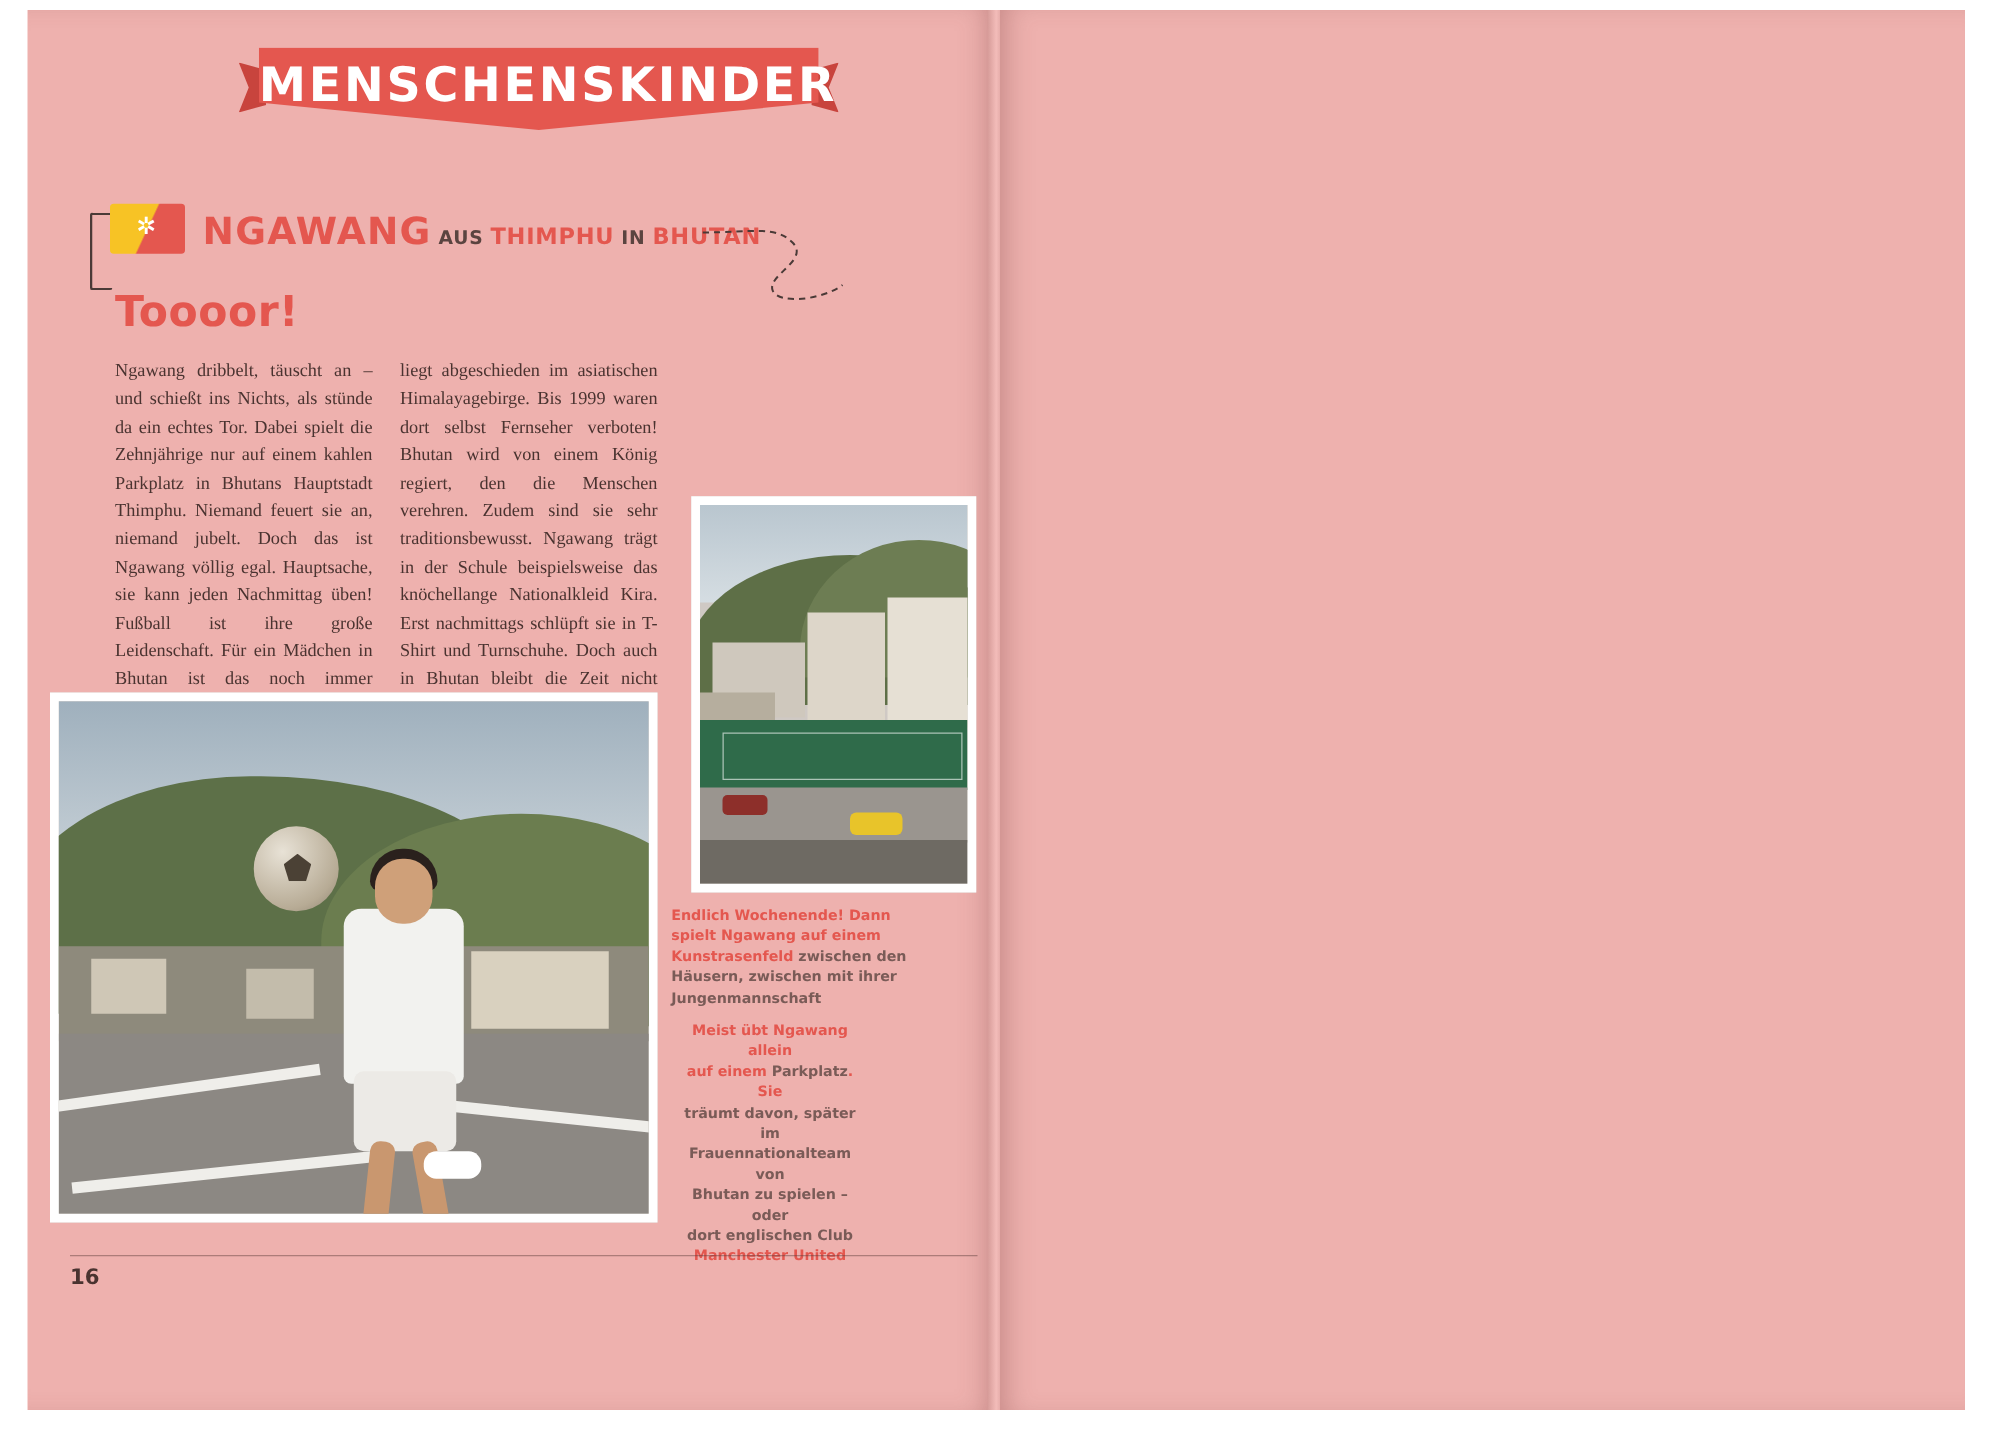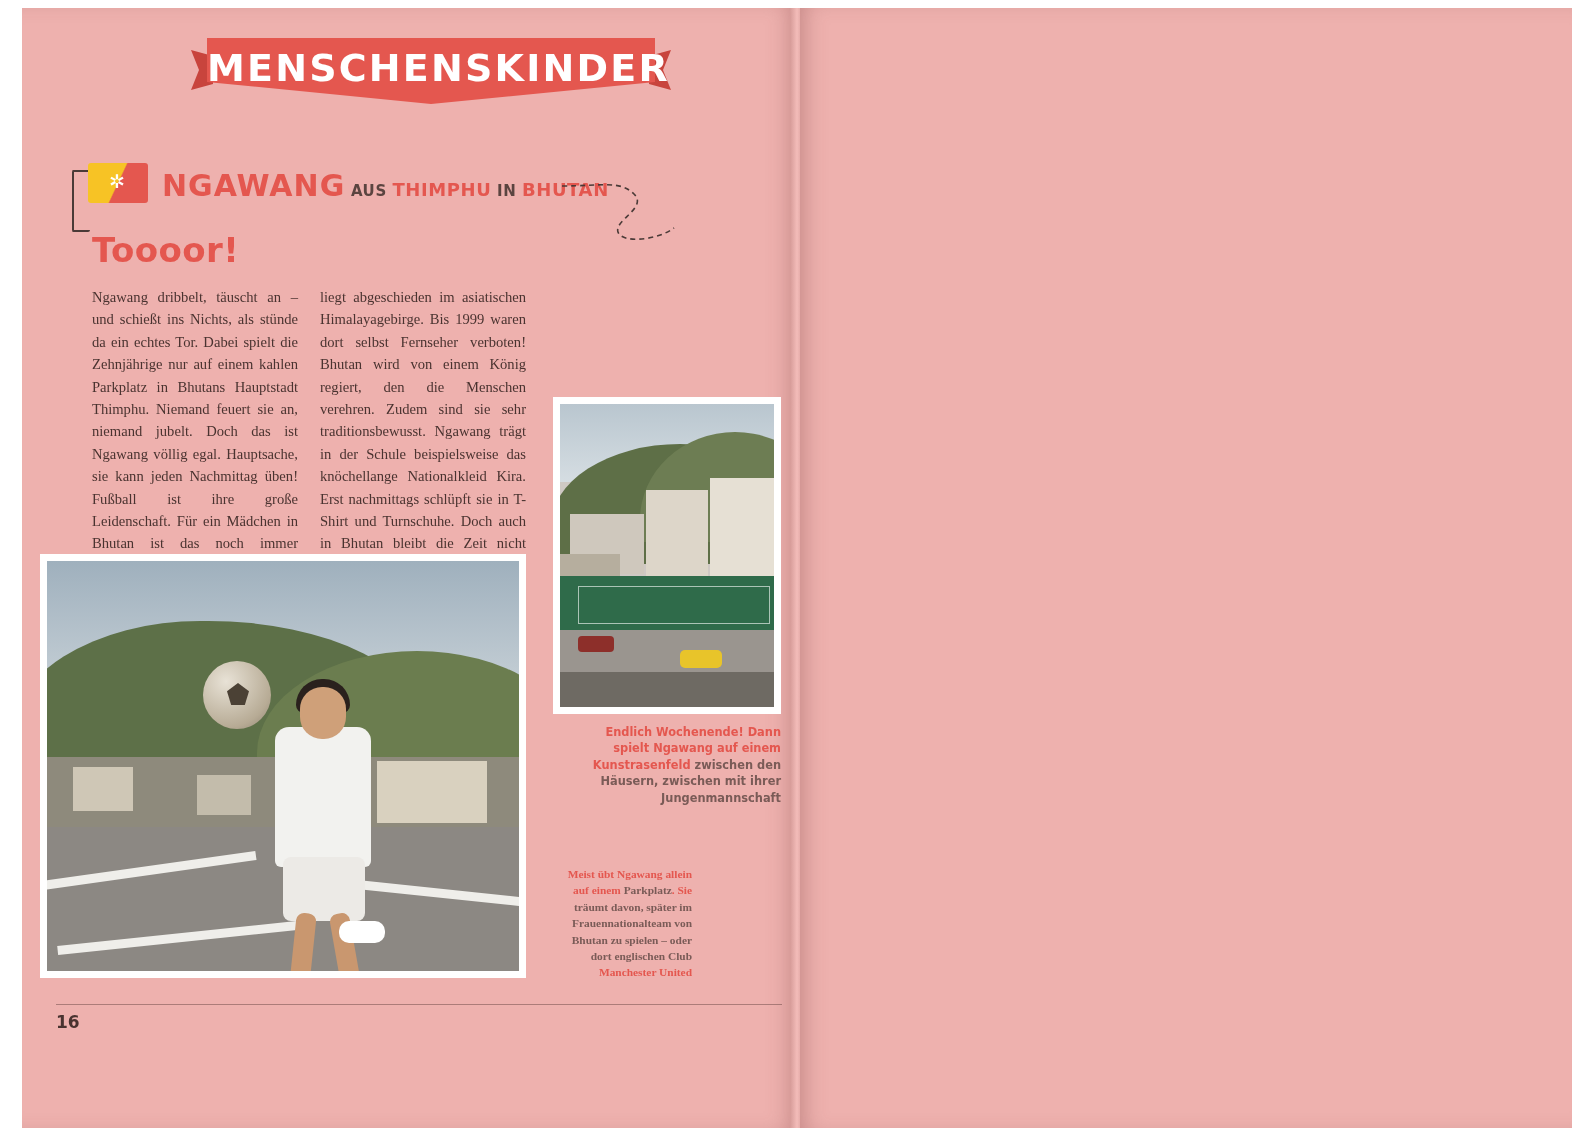--- a/index.html
+++ b/index.html
@@ -139,21 +139,21 @@
   .ph-town .b1{position:absolute;left:10px;top:110px;width:74px;height:60px;background:#cfc8bd;}
   .ph-town .b2{position:absolute;left:86px;top:86px;width:62px;height:90px;background:#ddd6c9;}
   .ph-town .b3{position:absolute;left:150px;top:74px;width:70px;height:104px;background:#e6e0d4;}
   .ph-town .b4{position:absolute;left:0px;top:150px;width:60px;height:50px;background:#b6ae9e;}
   .ph-town .green{position:absolute;left:0;top:172px;right:0;height:56px;background:#2f6b4a;}
   .ph-town .lines{position:absolute;left:18px;top:182px;width:190px;height:36px;border:1px solid rgba(255,255,255,.6);}
   .ph-town .road{position:absolute;left:0;top:226px;right:0;height:44px;background:#9a958f;}
   .ph-town .ground{position:absolute;left:0;top:268px;right:0;bottom:0;background:#6e6a63;}
   .ph-town .car1{position:absolute;left:18px;top:232px;width:36px;height:16px;background:#8d2f2a;border-radius:4px;}
   .ph-town .car2{position:absolute;left:120px;top:246px;width:42px;height:18px;background:#e8c42a;border-radius:5px;}
-  .cap-town{left:531px;top:716px;width:228px;text-align:right;}
+  .cap-town{left:515px;top:716px;width:228px;}
 
   
   .ph-girl{left:18px;top:546px;width:486px;height:424px;}
   .ph-girl .sky{position:absolute;left:0;top:0;right:0;height:160px;background:linear-gradient(#9fb0bd,#cfd7dc);}
   .ph-girl .mtn{position:absolute;left:-40px;top:60px;width:420px;height:190px;background:#5d7048;border-radius:46% 52% 0 0 / 64% 58% 0 0;}
   .ph-girl .mtn2{position:absolute;left:210px;top:90px;width:320px;height:170px;background:#6b7d4f;border-radius:50% 50% 0 0/60% 60% 0 0;}
   .ph-girl .town{position:absolute;left:0;top:196px;right:0;height:76px;background:#8e8a7c;}
   .ph-girl .t1{position:absolute;left:26px;top:206px;width:60px;height:44px;background:#cfc7b6;}
   .ph-girl .t2{position:absolute;left:330px;top:200px;width:110px;height:62px;background:#d9d1bf;}
   .ph-girl .t3{position:absolute;left:150px;top:214px;width:54px;height:40px;background:#c3bcab;}
@@ -165,21 +165,21 @@
   .ph-girl .head{position:absolute;left:253px;top:126px;width:46px;height:52px;background:#cfa079;border-radius:22px;}
   .ph-girl .hair{position:absolute;left:249px;top:118px;width:54px;height:34px;background:#2a211d;border-radius:26px 26px 8px 8px;}
   .ph-girl .shorts{position:absolute;left:236px;top:296px;width:82px;height:64px;background:#eceae6;border-radius:8px;}
   .ph-girl .leg1{position:absolute;left:246px;top:352px;width:20px;height:74px;background:#c9976f;border-radius:8px;transform:rotate(6deg);}
   .ph-girl .leg2{position:absolute;left:288px;top:352px;width:20px;height:74px;background:#c9976f;border-radius:8px;transform:rotate(-10deg);}
   .ph-girl .shoe2{position:absolute;left:292px;top:360px;width:46px;height:22px;background:#fff;border-radius:10px;}
   .ph-girl .ball{position:absolute;left:156px;top:100px;width:68px;height:68px;border-radius:50%;
     background:radial-gradient(circle at 34% 30%, #e8e2d6, #b7ab95 70%, #8d8170);}
   .ph-girl .ball:after{content:"";position:absolute;left:24px;top:22px;width:22px;height:22px;background:#4b4135;
     clip-path:polygon(50% 0,100% 38%,81% 100%,19% 100%,0 38%);}
-  .cap-girl{left:518px;top:858px;width:152px;text-align:right;font-family:Liberation Serif, serif;}
+  .cap-girl{left:518px;top:808px;width:152px;text-align:center;}
 
   .folio{
     position:absolute;top:1004px;
     font-family:"DejaVu Sans", sans-serif;font-weight:bold;font-size:17px;color:#4a3330;
   }
   .folio-l{left:34px;}
   .rule{position:absolute;height:1px;background:rgba(90,60,57,.45);}
   .rule-l{left:34px;top:996px;width:726px;}
 </style>
 </head>

